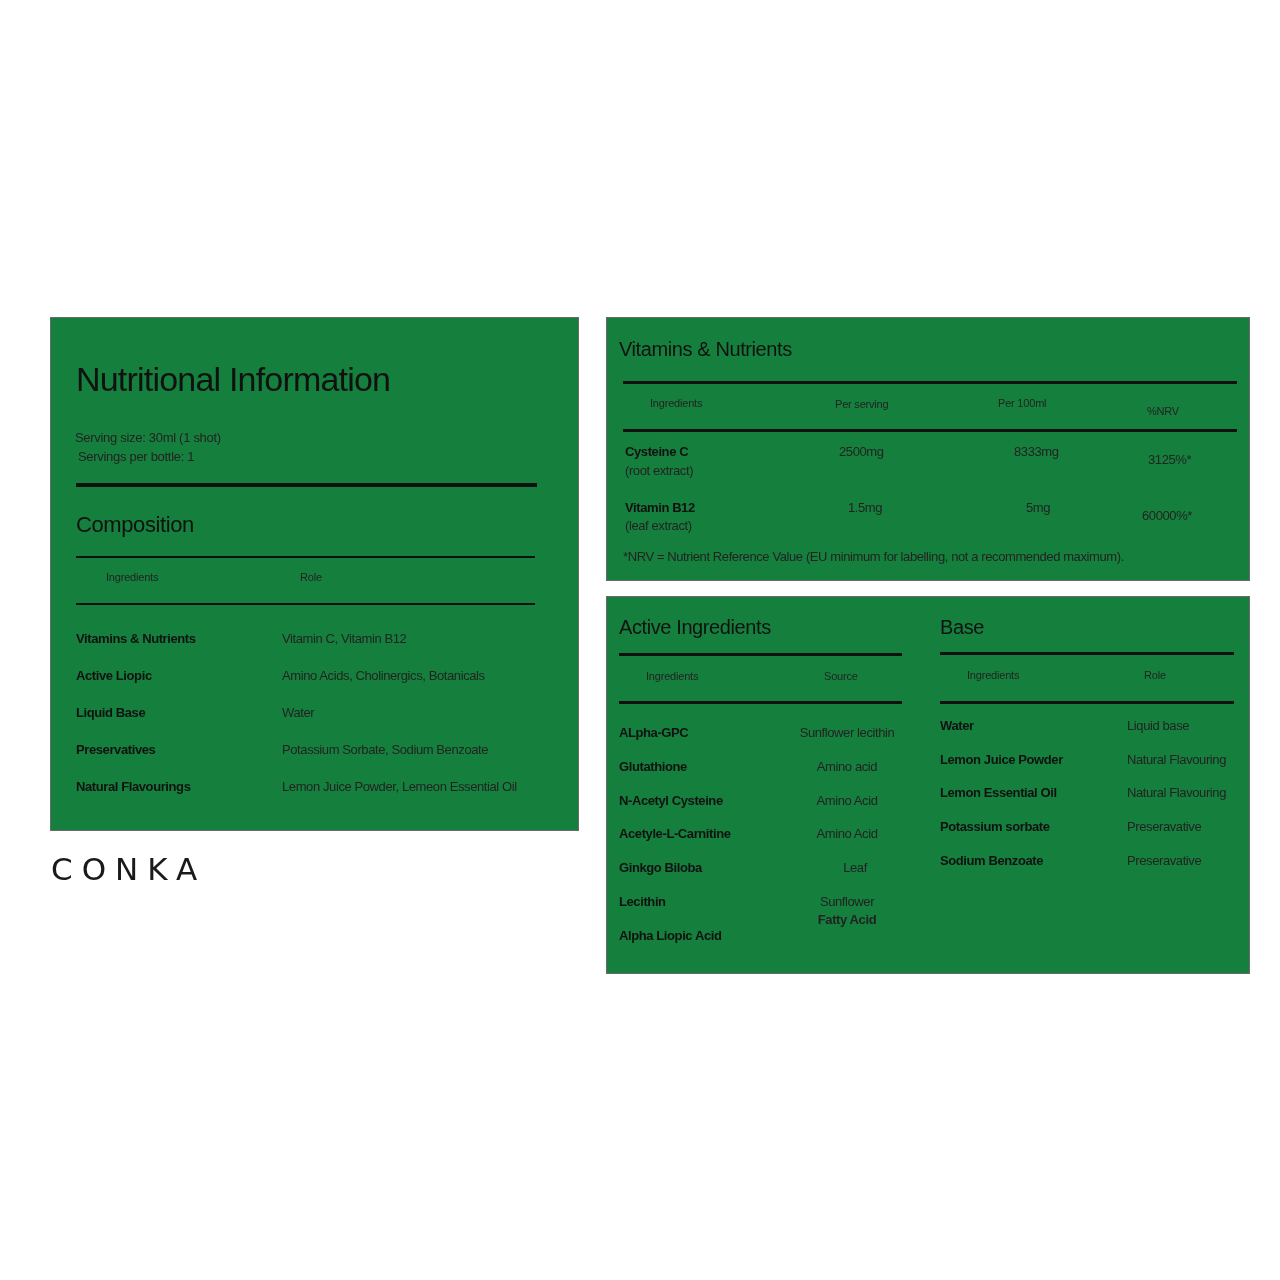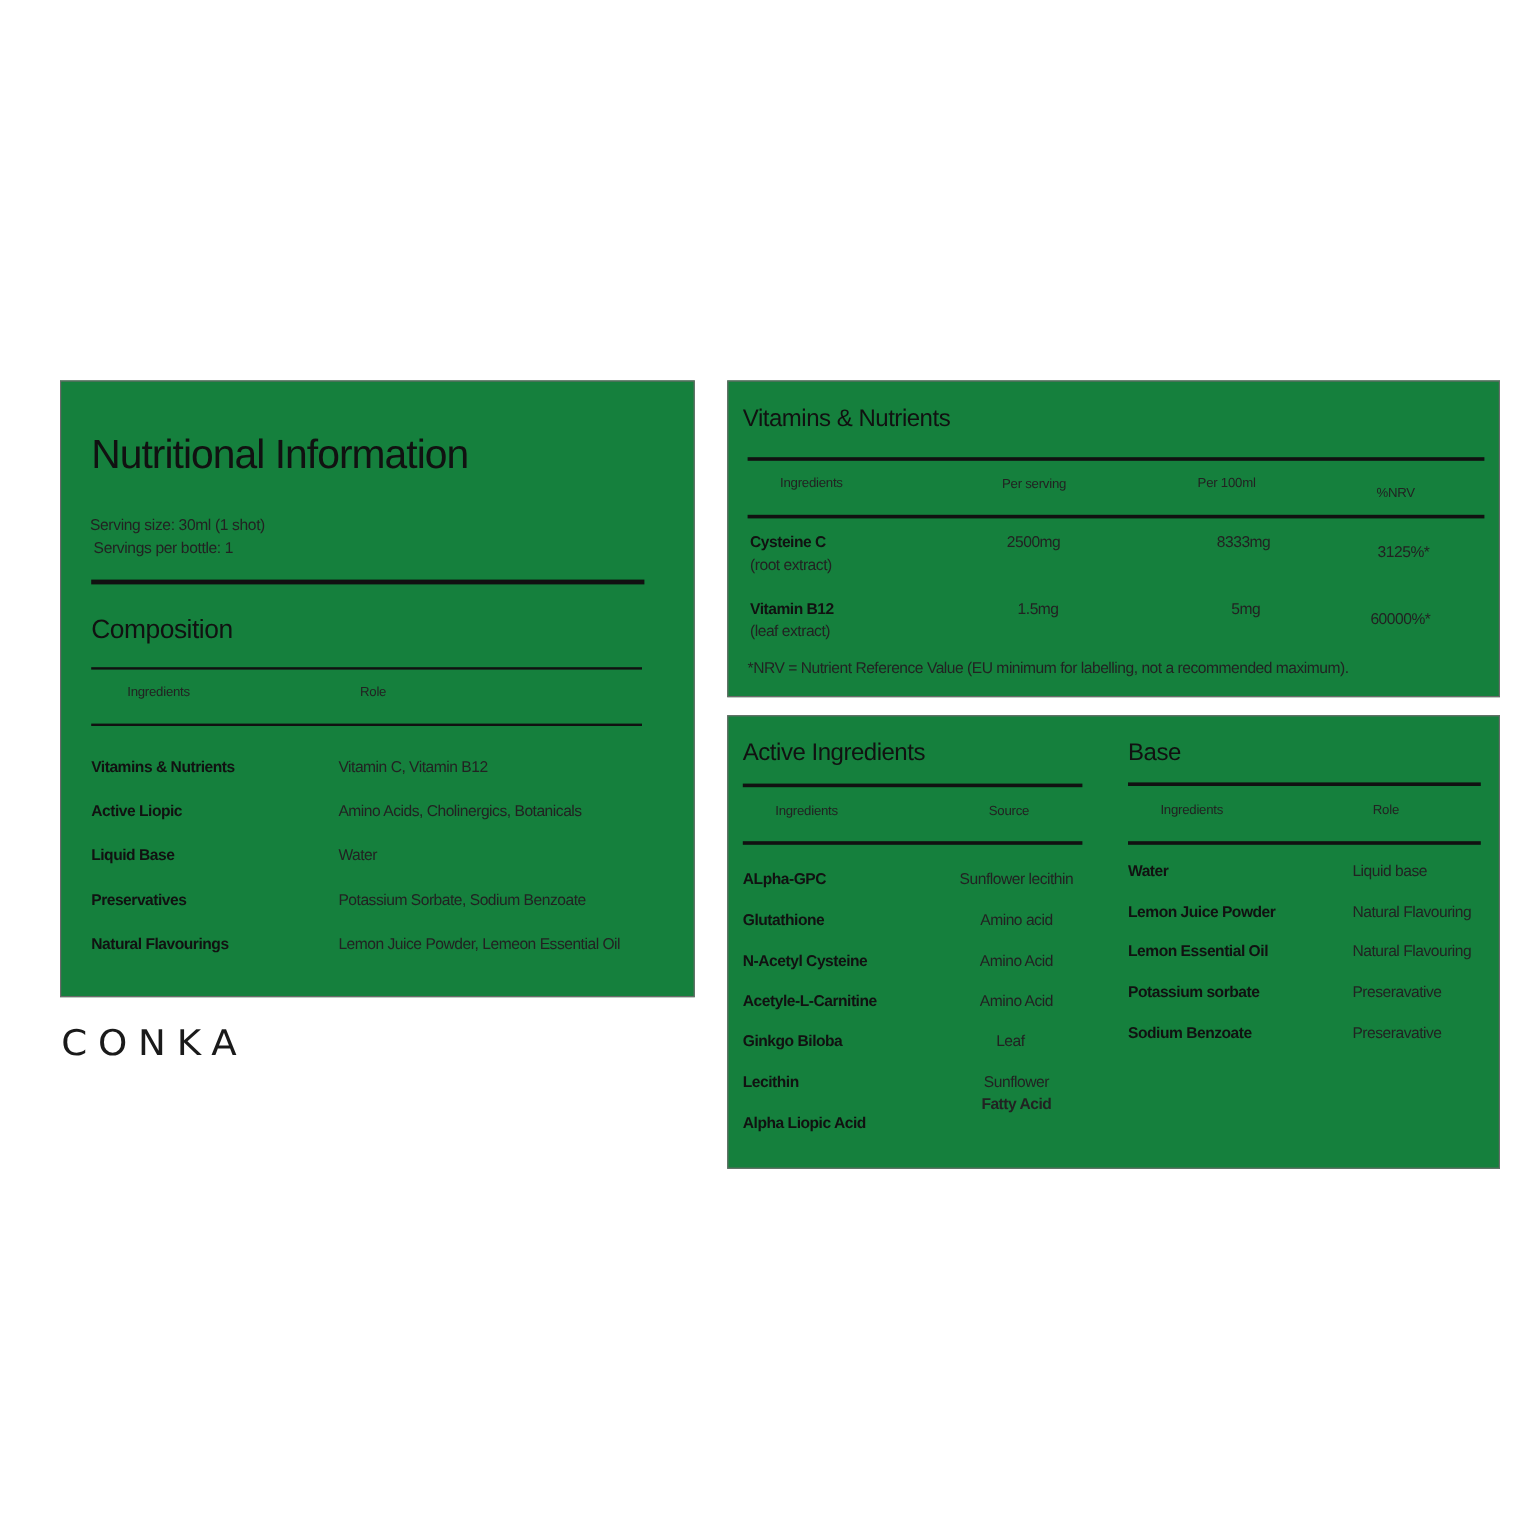--- a/index.html
+++ b/index.html
@@ -124,21 +124,21 @@
     <div>
       <div class="abs bold-cell" style="left:12px; top:196px;">N-Acetyl Cysteine</div>
       <div class="abs cell ctr" style="left:180px; width:120px; top:196px;">Amino Acid</div>
     </div>
     <div>
       <div class="abs bold-cell" style="left:12px; top:229px;">Acetyle-L-Carnitine</div>
       <div class="abs cell ctr" style="left:180px; width:120px; top:229px;">Amino Acid</div>
     </div>
     <div>
       <div class="abs bold-cell" style="left:12px; top:263px;">Ginkgo Biloba</div>
-      <div class="abs cell ctr" style="left:175px; width:120px; top:263px;">Leaf</div>
+      <div class="abs cell ctr" style="left:188px; width:120px; top:263px;">Leaf</div>
     </div>
     <div>
       <div class="abs bold-cell" style="left:12px; top:297px;">Lecithin</div>
       <div class="abs cell ctr" style="left:180px; width:120px; top:297px;">Sunflower</div>
     </div>
     <div>
       <div class="abs bold-cell" style="left:12px; top:331px;">Alpha Liopic Acid</div>
       <div class="abs cell ctr" style="left:180px; width:120px; top:315px;font-weight:bold;">Fatty Acid</div>
     </div>
   </div>

